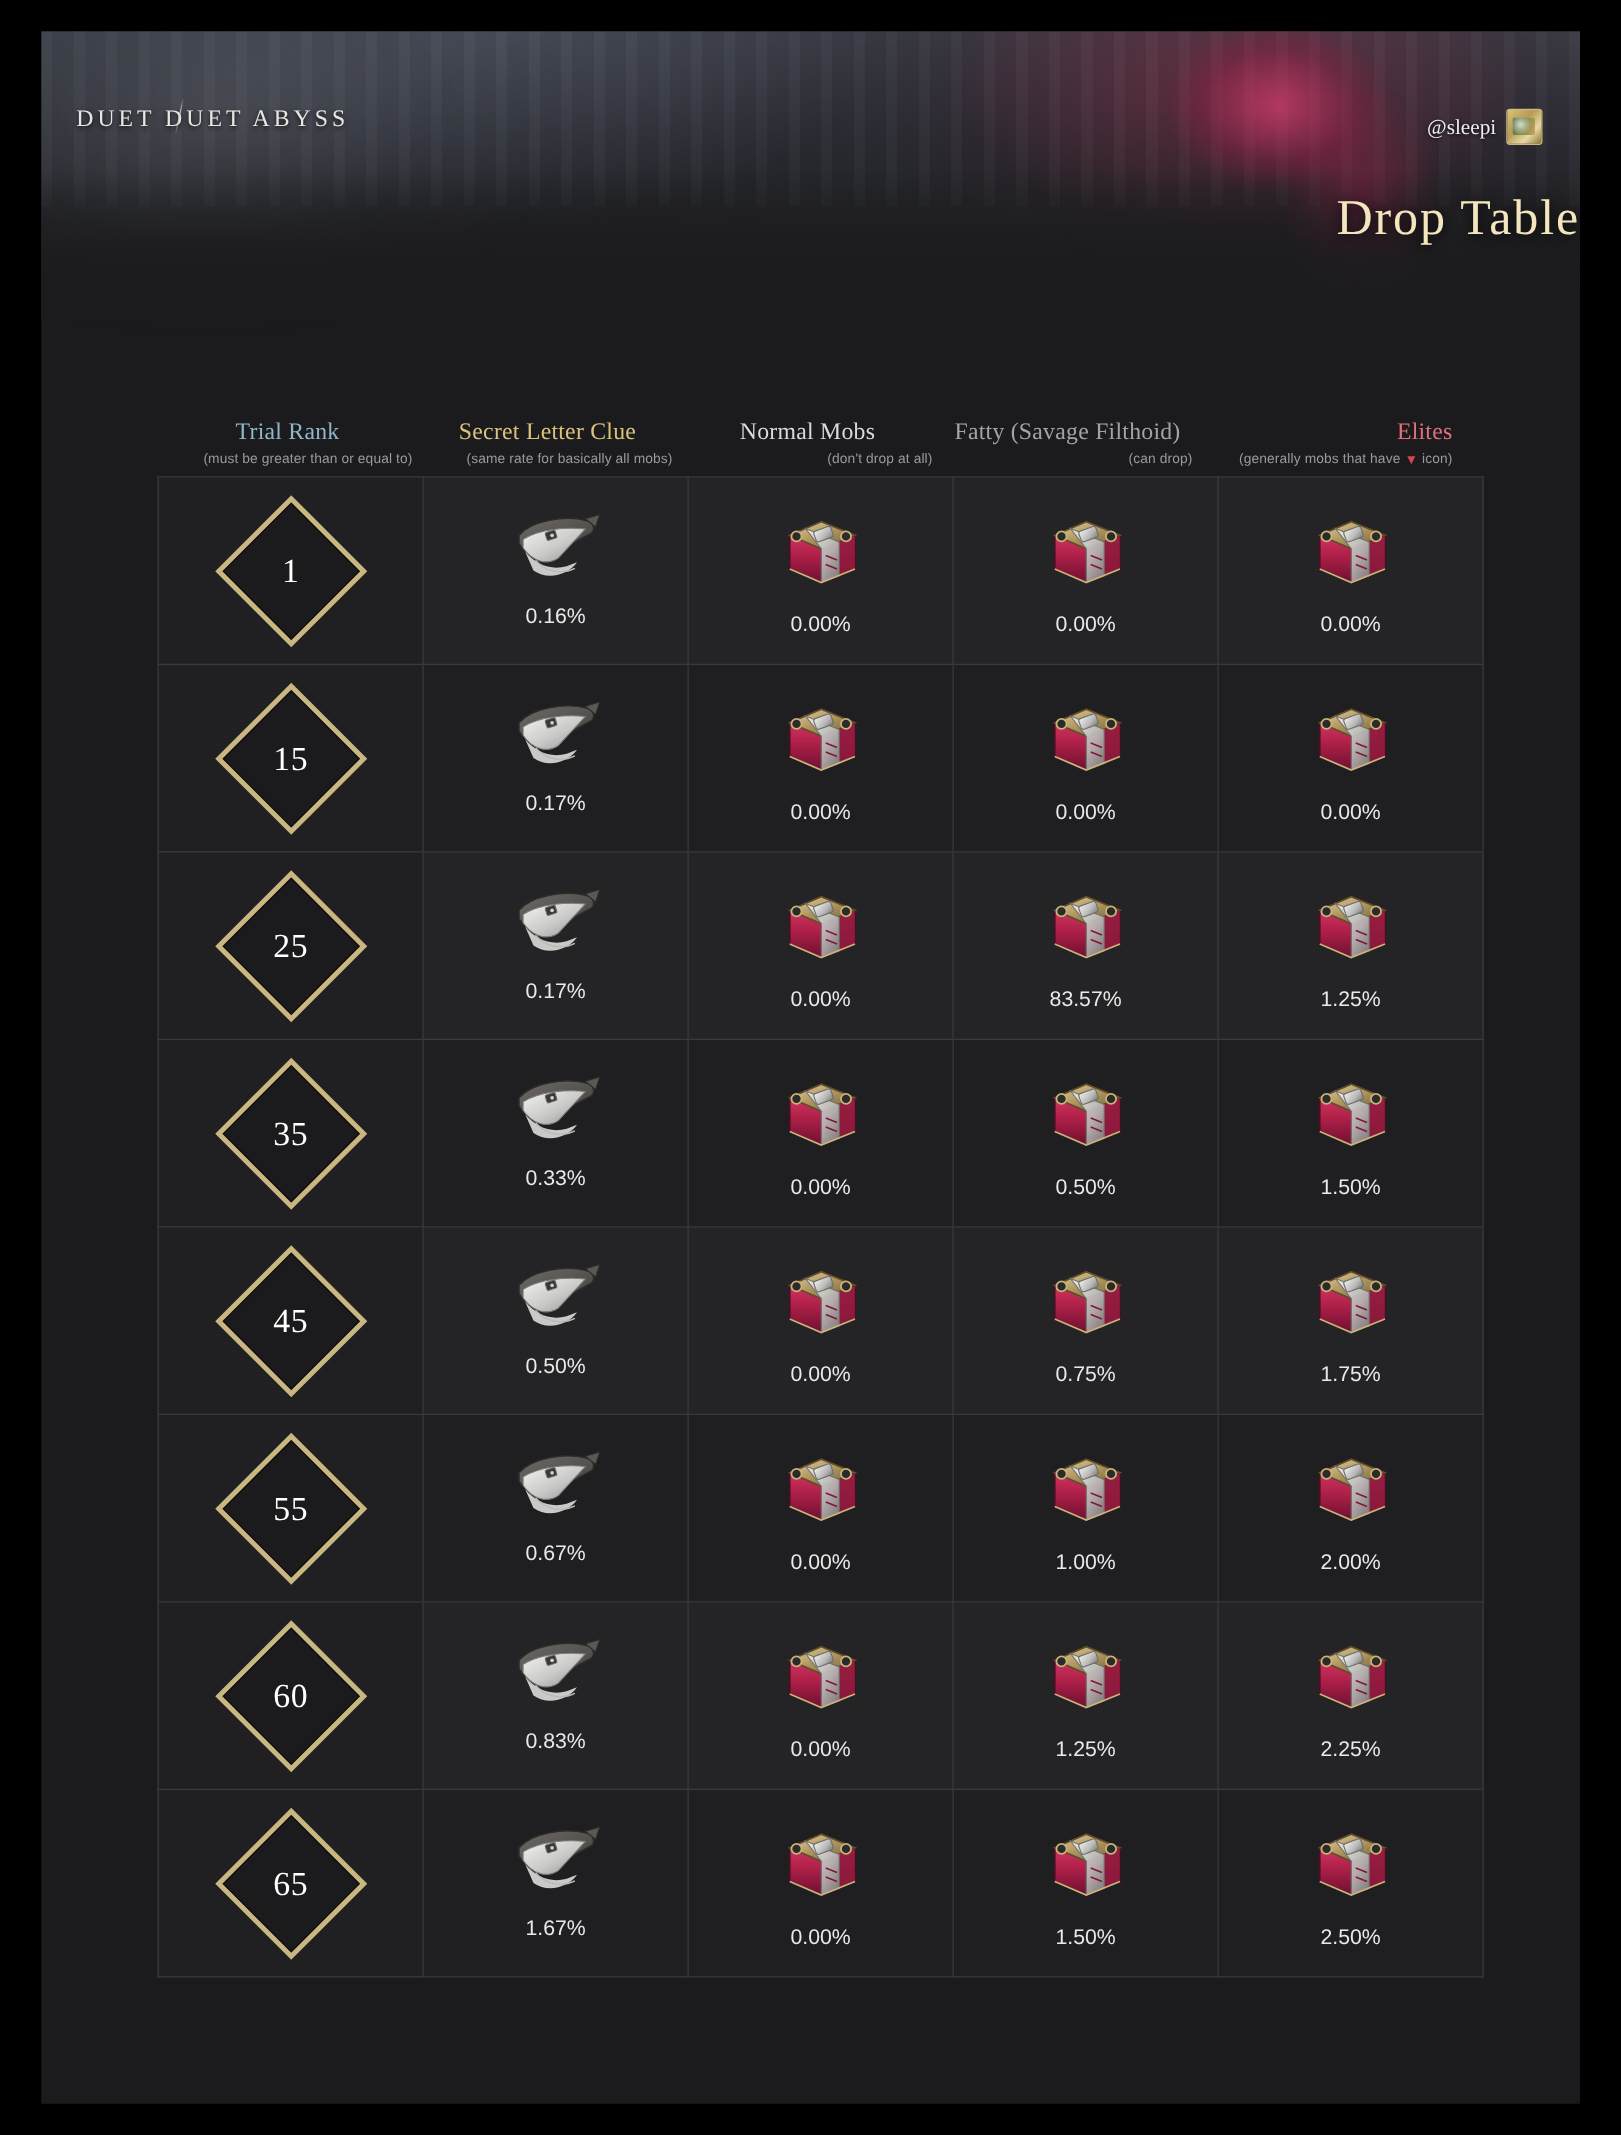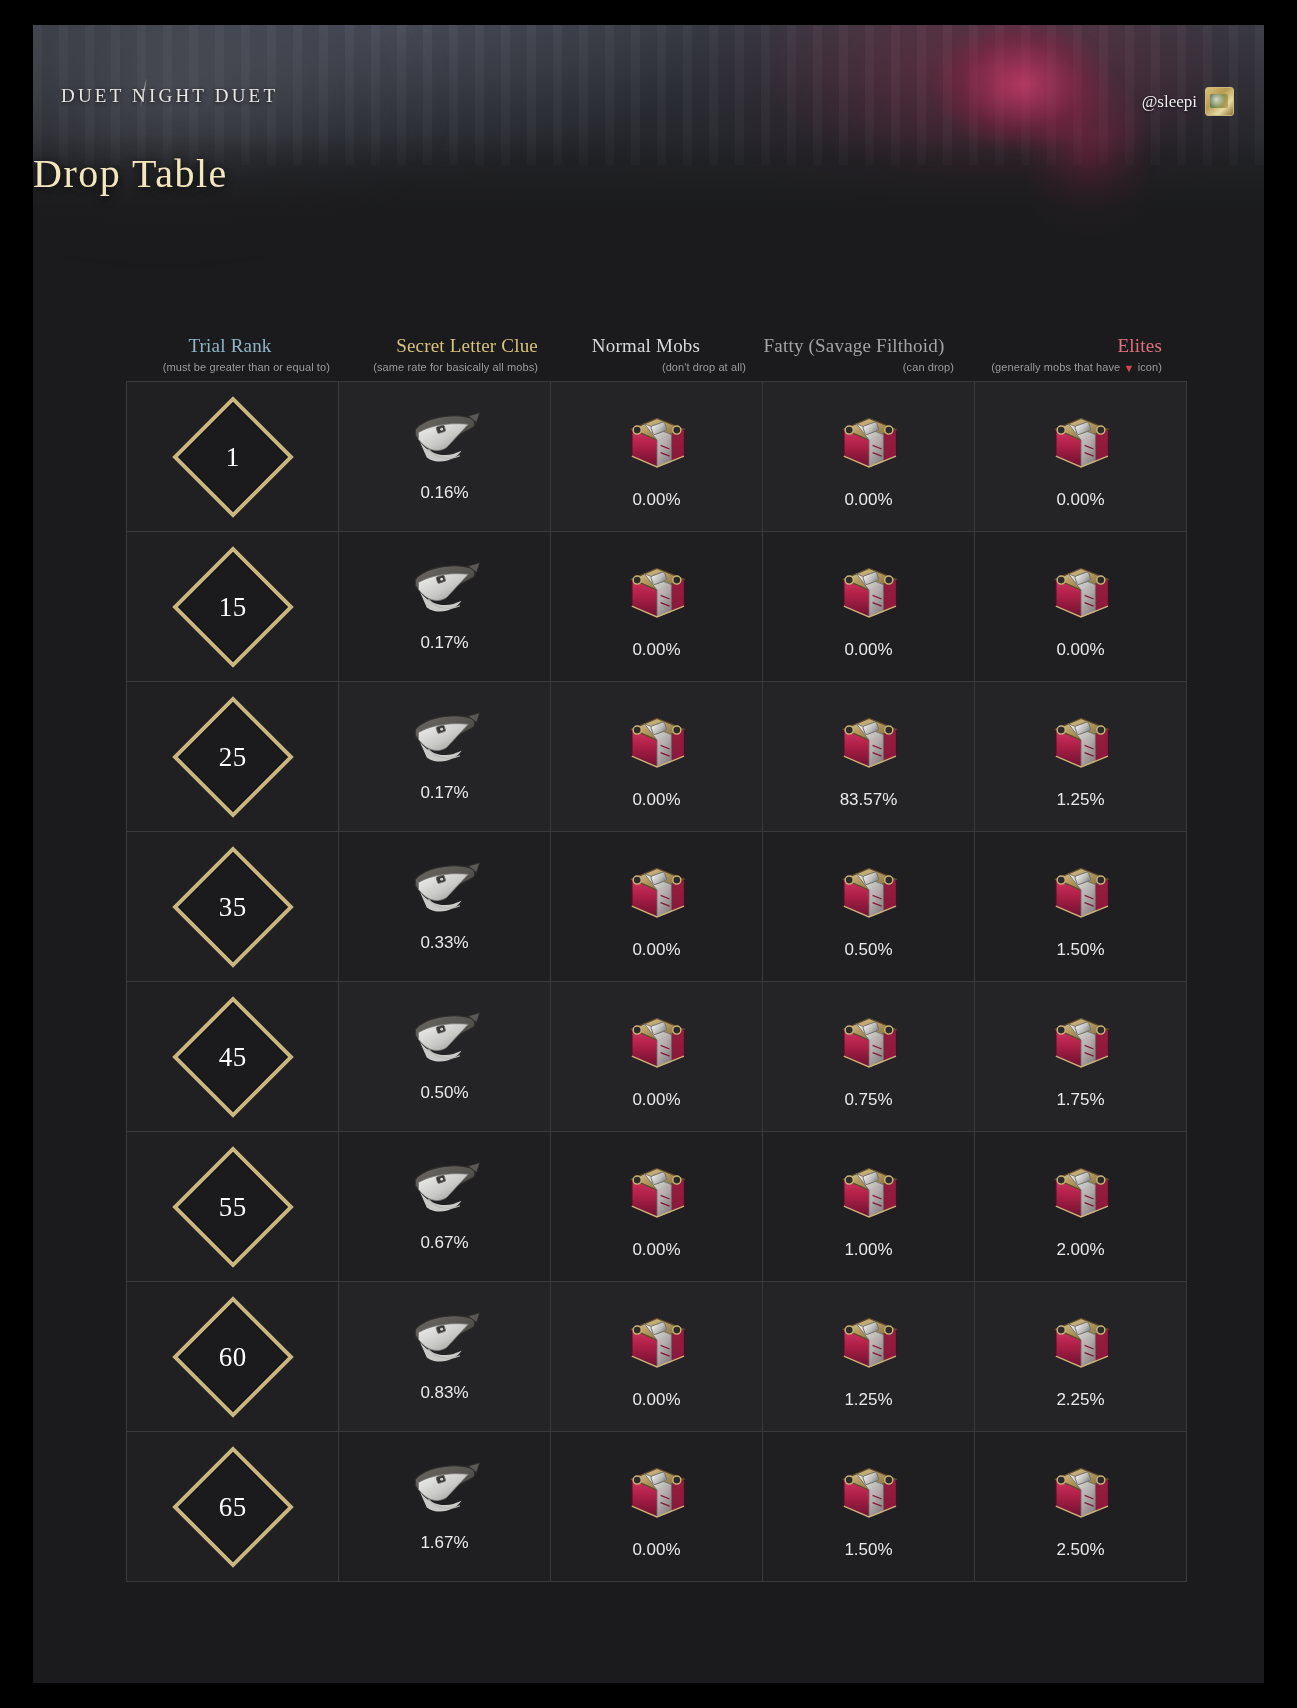--- a/index.html
+++ b/index.html
@@ -111,21 +111,21 @@
     left: 4px; top: 6px;
     width: 18px; height: 14px;
     background: radial-gradient(circle at 35% 40%, rgba(255,255,255,0.7) 0%, rgba(255,255,255,0) 60%),
                 linear-gradient(110deg, #4a6a4a 0%, #7a8b4c 50%, #caa45e 100%);
     border-radius: 2px;
   }
   .title {
     position: absolute;
     left: 0; right: 0;
     top: 125px;
-    text-align: left;
+    text-align: right;
     color: #f3e6bf;
     font-family: "Liberation Serif", serif;
     font-size: 40px;
     letter-spacing: 1.5px;
     text-shadow: 0 2px 10px rgba(0,0,0,0.9);
   }
 
   
   .table-wrap {
     position: absolute;
@@ -149,21 +149,21 @@
     margin-top: 40px;
   }
   .col-head .ch-sub {
     font-size: 11px;
     color: #9a9a9c;
     margin-top: 4px;
     letter-spacing: 0.1px;
     text-align: right;
   }
   .ch-trial { color: #8fb6c9; }
-  .ch-secret { color: #d9c27a; text-align: right; }
+  .ch-secret { color: #d9c27a; }
   .ch-normal { color: #d9dade; }
   .ch-fatty { color: #a3a3a3; }
   .ch-elites { color: #e0707e; text-align: right; }
   .elite-icon {
     display: inline-block;
     color: #d9434f;
     font-size: 11px;
     line-height: 1;
     transform: translateY(1px);
   }
@@ -227,21 +227,21 @@
 
 <div class="page">
 
   <div class="banner">
     <div class="vert-stripes"></div>
     <div class="blur-left"></div>
     <div class="red-blob"></div>
     <div class="fade-bottom"></div>
 
     <div class="brand">
-      <span>DUET NIGHT DUET</span>
+      <span>DUET DUET ABYSS</span>
       <span class="slash"></span>
     </div>
 
     <div class="handle">
       <span>@sleepi</span>
       <span class="handle-avatar"></span>
     </div>
 
     <div class="title">Drop Table</div>
   </div>

